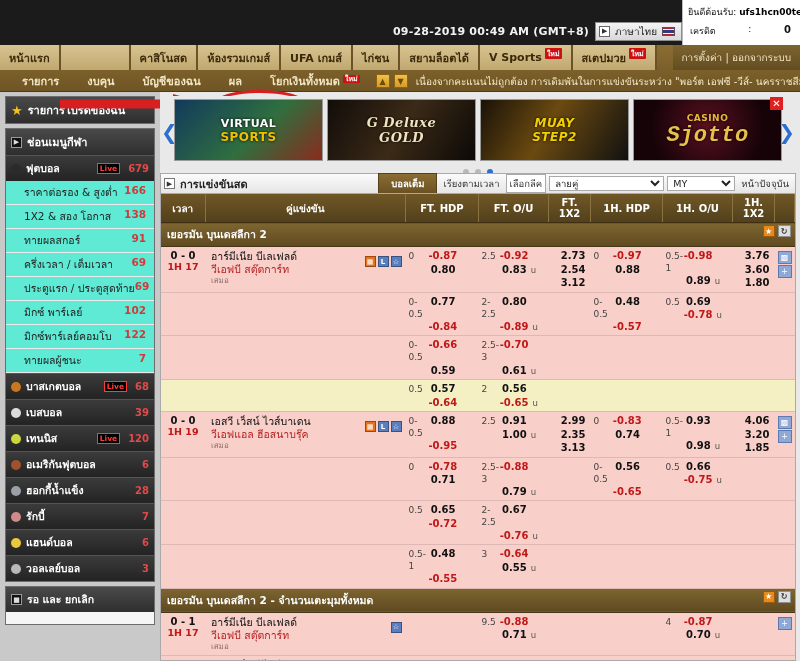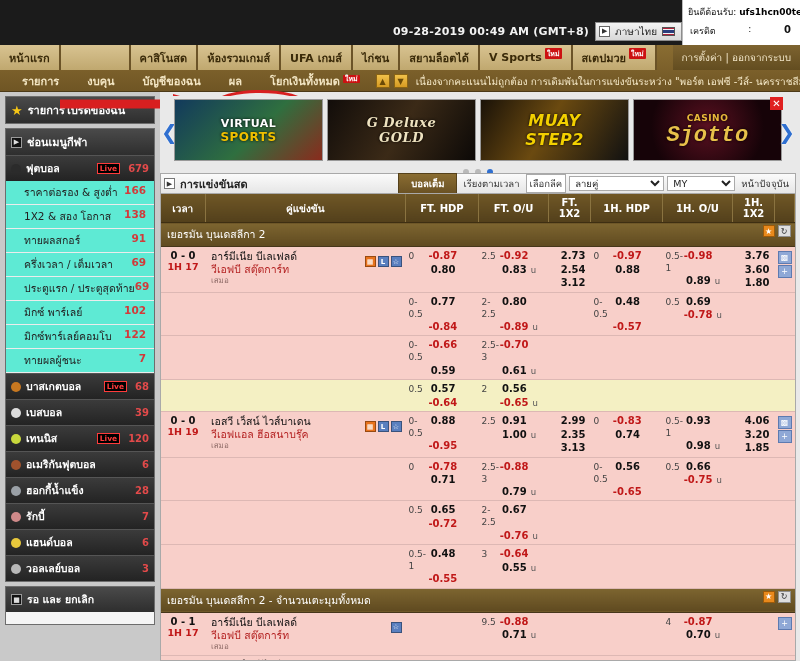--- a/index.html
+++ b/index.html
@@ -215,21 +215,21 @@
     color:#fff; font-weight:bold; font-size:12px; text-align:center;
   }
   .bn1 { background: linear-gradient(135deg,#123a5c,#2f6f3f 55%,#8a2b1d); }
   .bn2 { background: linear-gradient(120deg,#120d0a,#3b2a17 50%,#0c0907); }
   .bn3 { background: linear-gradient(120deg,#1a1208,#6b4a10 45%,#111); }
   .bn4 { background: radial-gradient(circle at 50% 45%, #5a1020, #160308 70%); }
   .bn .t1 { text-shadow: 0 0 3px #000; letter-spacing:0.5px; }
   .bn .vs-a { color:#fff; font-size:11px; }
   .bn .vs-b { color:#f0c000; font-size:12px; }
   .bn .gd { font-family:"DejaVu Serif","Liberation Serif",serif; color:#efe3c0; font-size:13px; font-style:italic; }
-  .bn .my1 { color:#f3d000; font-size:16px; font-style:italic; }
+  .bn .my1 { color:#f3d000; font-size:12px; font-style:italic; }
   .bn .sl { font-family:Liberation Mono, monospace; color:#e8c14a; font-size:22px; font-style:italic; }
   .bn-arrow {
     position:absolute; top:26px; color:#2f6fd0; font-size:20px; font-weight:bold;
     line-height:1; text-shadow:0 0 2px #fff;
   }
   .bn-arrow.l { left:1px; } .bn-arrow.r { right:1px; }
   .bn-close {
     position:absolute; right:13px; top:1px;
     width:13px;height:13px; background:#e02020; color:#fff;
     font-size:10px; line-height:13px; text-align:center; font-weight:bold;
@@ -255,35 +255,35 @@
     background: linear-gradient(#8a6d32,#6b5224); color:#fff;
     font-weight:bold; font-size:9.5px; padding:2px 12px;
     border:1px solid #55411b; cursor:pointer;
   }
   .tt-lbl { font-size:9.5px; color:#333; padding:1px 3px; }
   .tt-lbl.bordered { border:1px solid #aaa; background:#fff; }
   .tt-sel {
     font-family:inherit; font-size:9.5px; height:15px;
     border:1px solid #aaa; background:#fff; color:#222; padding:0 1px;
   }
-  .tt-sel.wide { width:95px; }
+  .tt-sel.wide { width:115px; }
   .tt-sel.mid { width:68px; }
 
   
   .scroll-area { flex:1; overflow:hidden; border:1px solid #a9a9a9; background:#fff; }
   table.odds { width:100%; border-collapse:collapse; table-layout:fixed; }
   table.odds th {
     background: linear-gradient(#6f5726,#53401b);
     color:#fff; font-size:10px; font-weight:bold;
     padding: 3px 0; border-right:1px solid #8a7340;
     border-bottom:1px solid #3e2f12;
   }
   .lg-row td {
     background: linear-gradient(#7d6530,#5f4a20);
-    color:#fff; font-weight:normal; font-size:10.5px;
+    color:#fff; font-weight:bold; font-size:10.5px;
     padding: 3px 6px; border-bottom:1px solid #46361a;
     position:relative;
   }
   .lg-icons { position:absolute; right:4px; top:2px; display:flex; gap:3px; }
   .ic-star { width:12px;height:12px;background:#e8891c;color:#fff;font-size:8px;
     display:inline-flex;align-items:center;justify-content:center;border:1px solid #9c5a0a;}
   .ic-ref { width:13px;height:12px;background:#dedede;color:#333;font-size:8px;
     display:inline-flex;align-items:center;justify-content:center;border:1px solid #8f8f8f;}
 
   tr.m td { border-bottom:1px solid #ddb8b4; vertical-align: top; }

